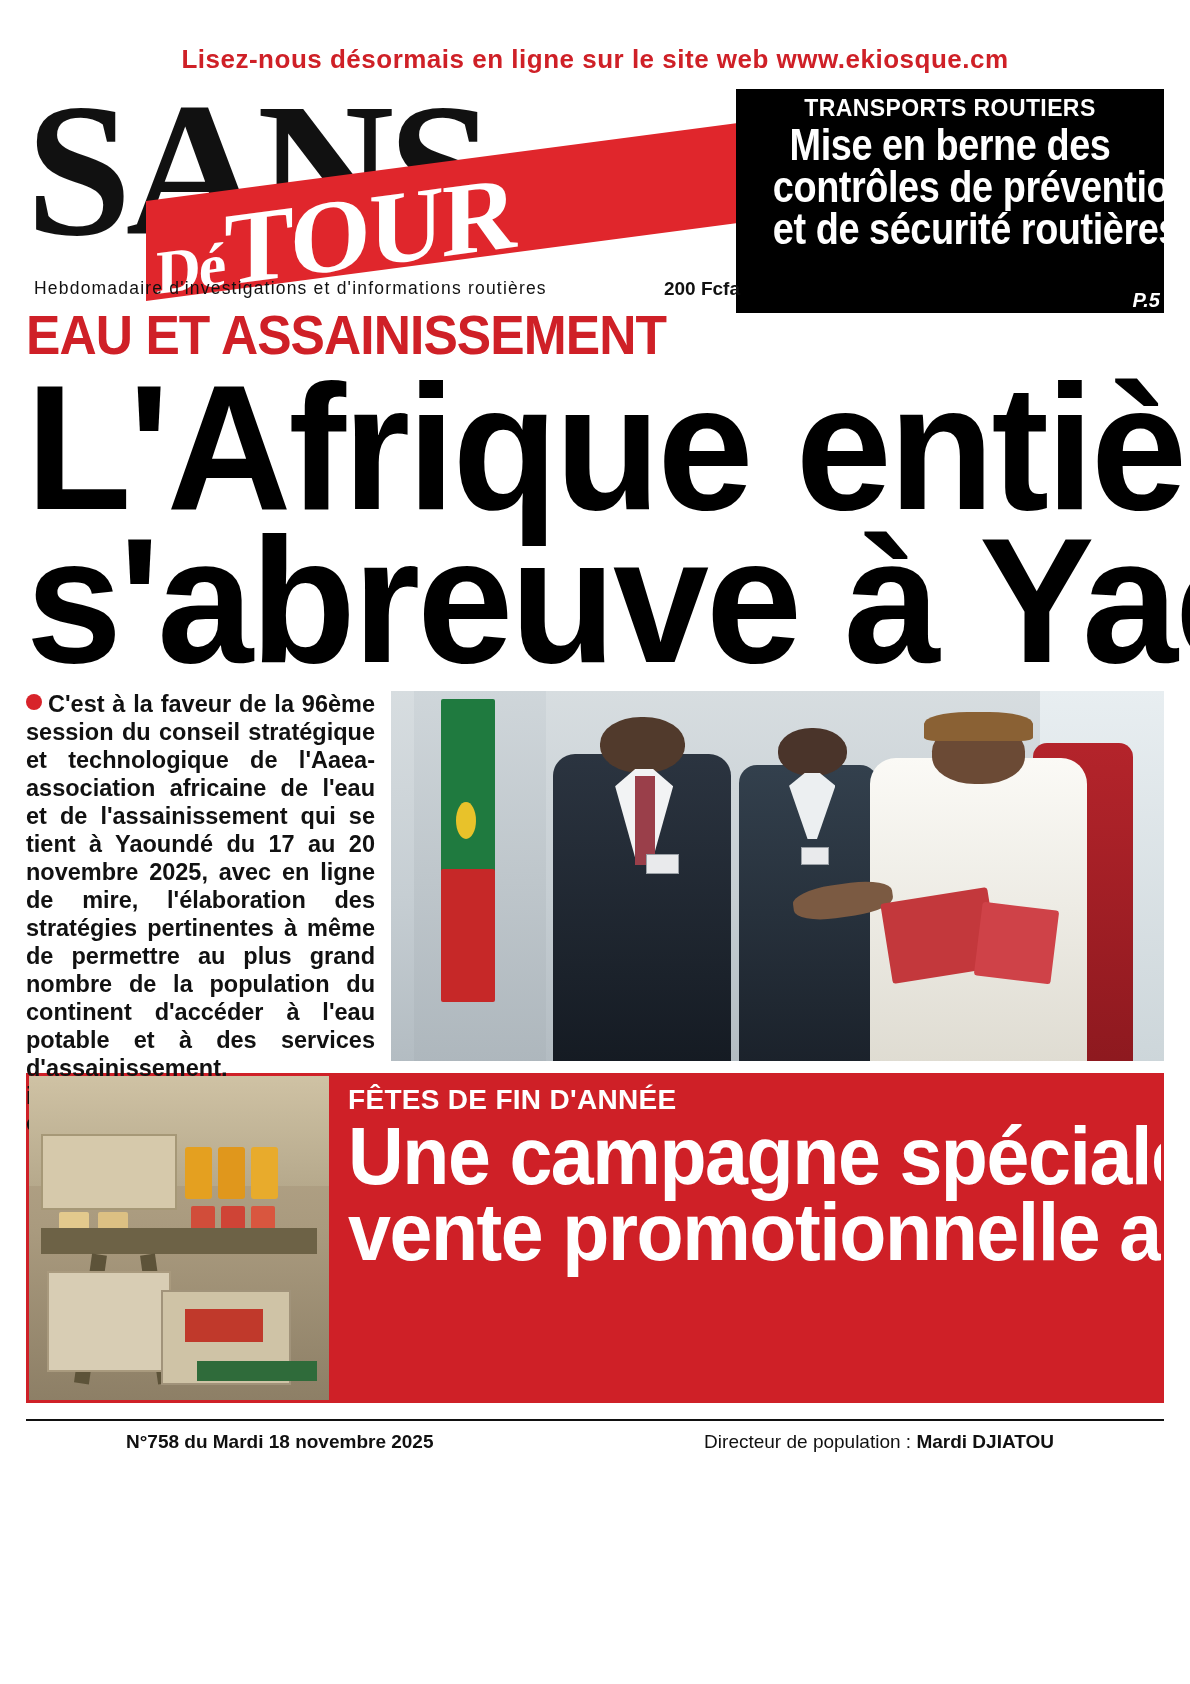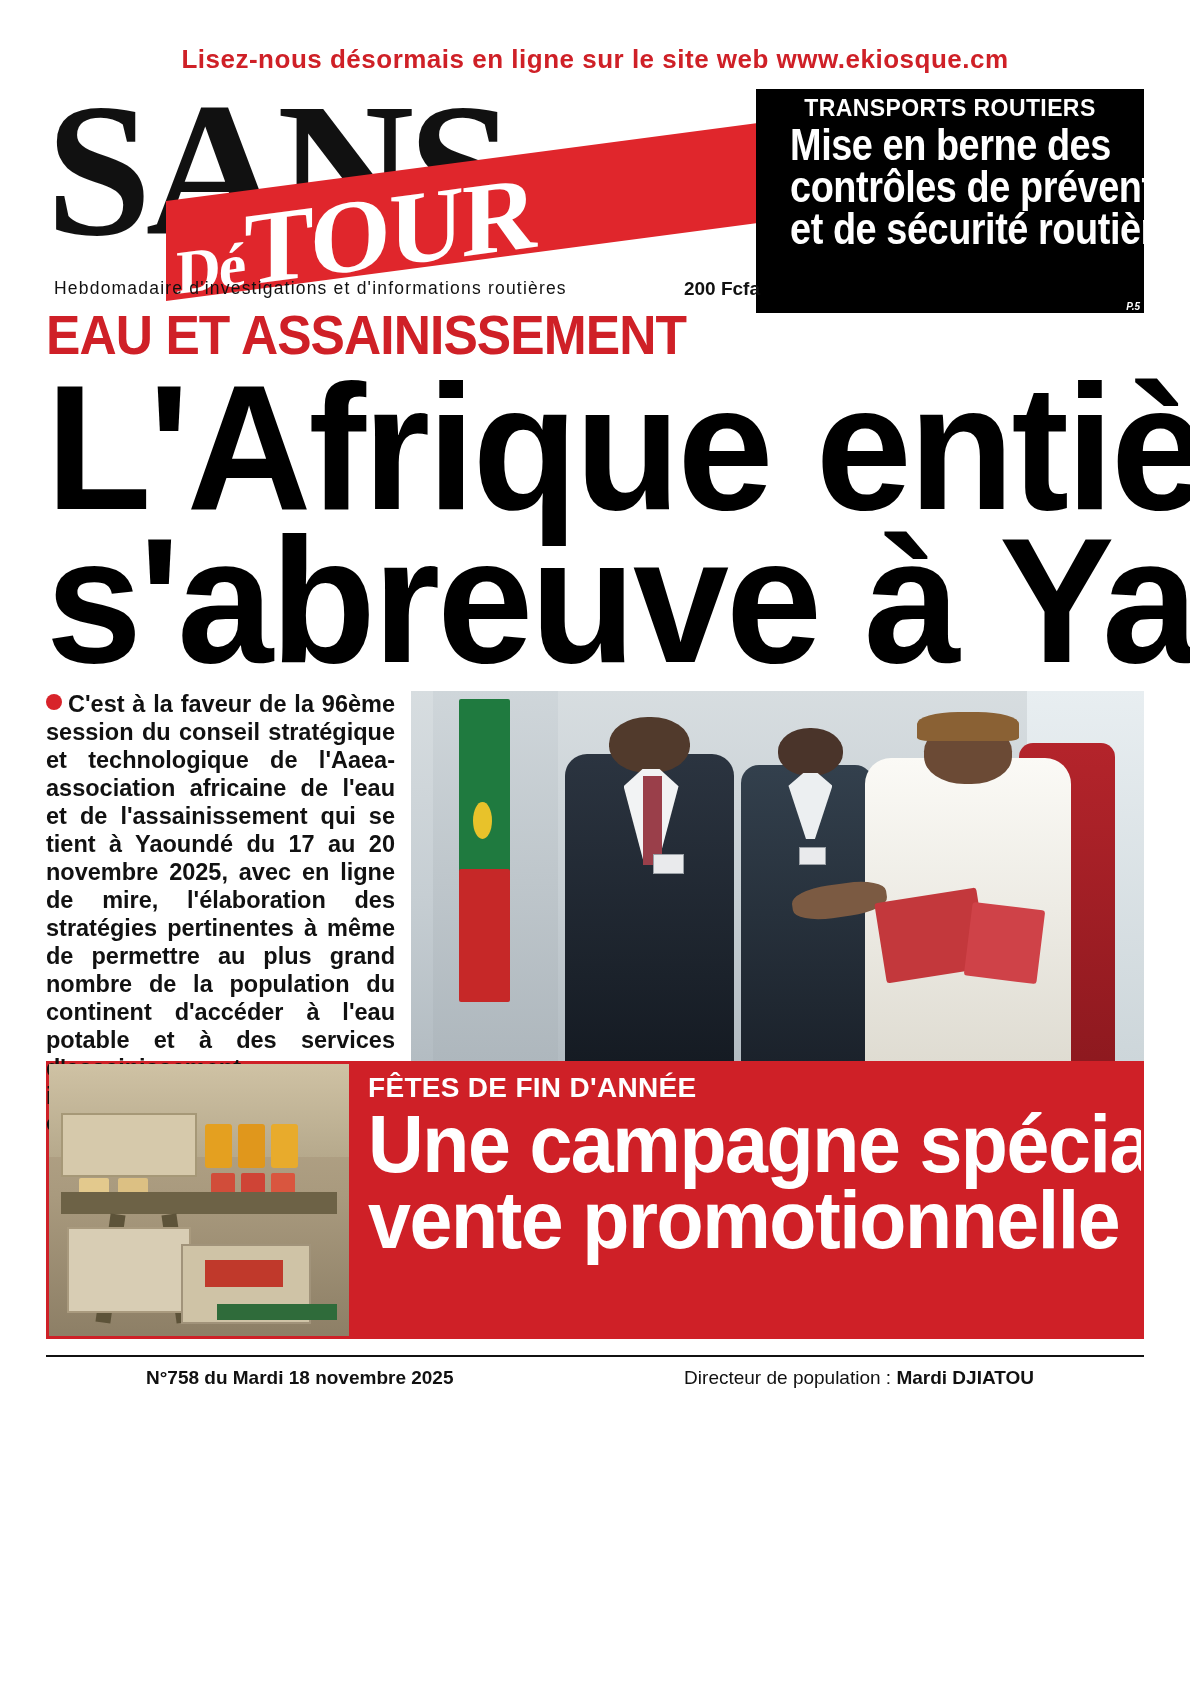--- a/index.html
+++ b/index.html
@@ -6,21 +6,21 @@
   html,body{margin:0;padding:0;background:#ffffff;}
   body{
     width:1190px;height:1684px;
     font-family:"Liberation Sans", sans-serif;
     color:#1a1a1a;
     overflow:hidden;
     position:relative;
   }
   .page{
     position:absolute;inset:0;
-    padding:0 46px;
+    padding:0 26px;
     box-sizing:border-box;
   }
 
   
   .webbar{
     margin-top:44px;
     text-align:center;
     color:#cf2027;
     font-weight:bold;
     font-size:26px;
@@ -129,21 +129,21 @@
     line-height:.96;
     text-align:center;
     transform:scaleX(.86);
     transform-origin:center top;
     letter-spacing:-0.5px;
   }
   .teaser-title div{white-space:nowrap;}
   .pageref{
     position:absolute;
     right:4px;bottom:1px;
-    font-size:10px;
+    font-size:20px;
     font-style:italic;
     font-weight:bold;
     color:#fff;
   }
 
   
   .kicker{
     margin-top:10px;
     color:#cf2027;
     font-weight:bold;
@@ -229,23 +229,23 @@
   .ph1-headC{position:absolute;left:70%;top:9%;width:12%;height:16%;background:#6b4a35;border-radius:46%;}
   .ph1-cap{position:absolute;left:69%;top:5.5%;width:14%;height:8%;background:#8a6134;border-radius:40% 40% 12% 12%;}
   .ph1-hands{position:absolute;left:52%;top:52%;width:13%;height:9%;background:#7b5a42;border-radius:40%;transform:rotate(-8deg);}
   .ph1-folderA{position:absolute;left:64%;top:55%;width:14%;height:22%;background:#c3383c;transform:rotate(-9deg);border-radius:3px;}
   .ph1-folderB{position:absolute;left:76%;top:58%;width:10%;height:20%;background:#cf4248;transform:rotate(7deg);border-radius:3px;}
   .ph1-badgeA{position:absolute;left:33%;top:44%;width:4%;height:5%;background:#e9eaec;border:1px solid #9aa0a6;}
   .ph1-badgeB{position:absolute;left:53%;top:42%;width:3.4%;height:4.4%;background:#e9eaec;border:1px solid #9aa0a6;}
 
   
   .promo{
-    margin-top:0;
+    margin-top:12px;
     display:flex;
-    height:278px;
+    height:330px;
     border:3px solid #cf2027;
     box-sizing:border-box;
   }
   .promo-photo{
     flex:0 0 300px;
     position:relative;
     overflow:hidden;
     background:#cfc3a8;
     border-right:3px solid #cf2027;
   }

